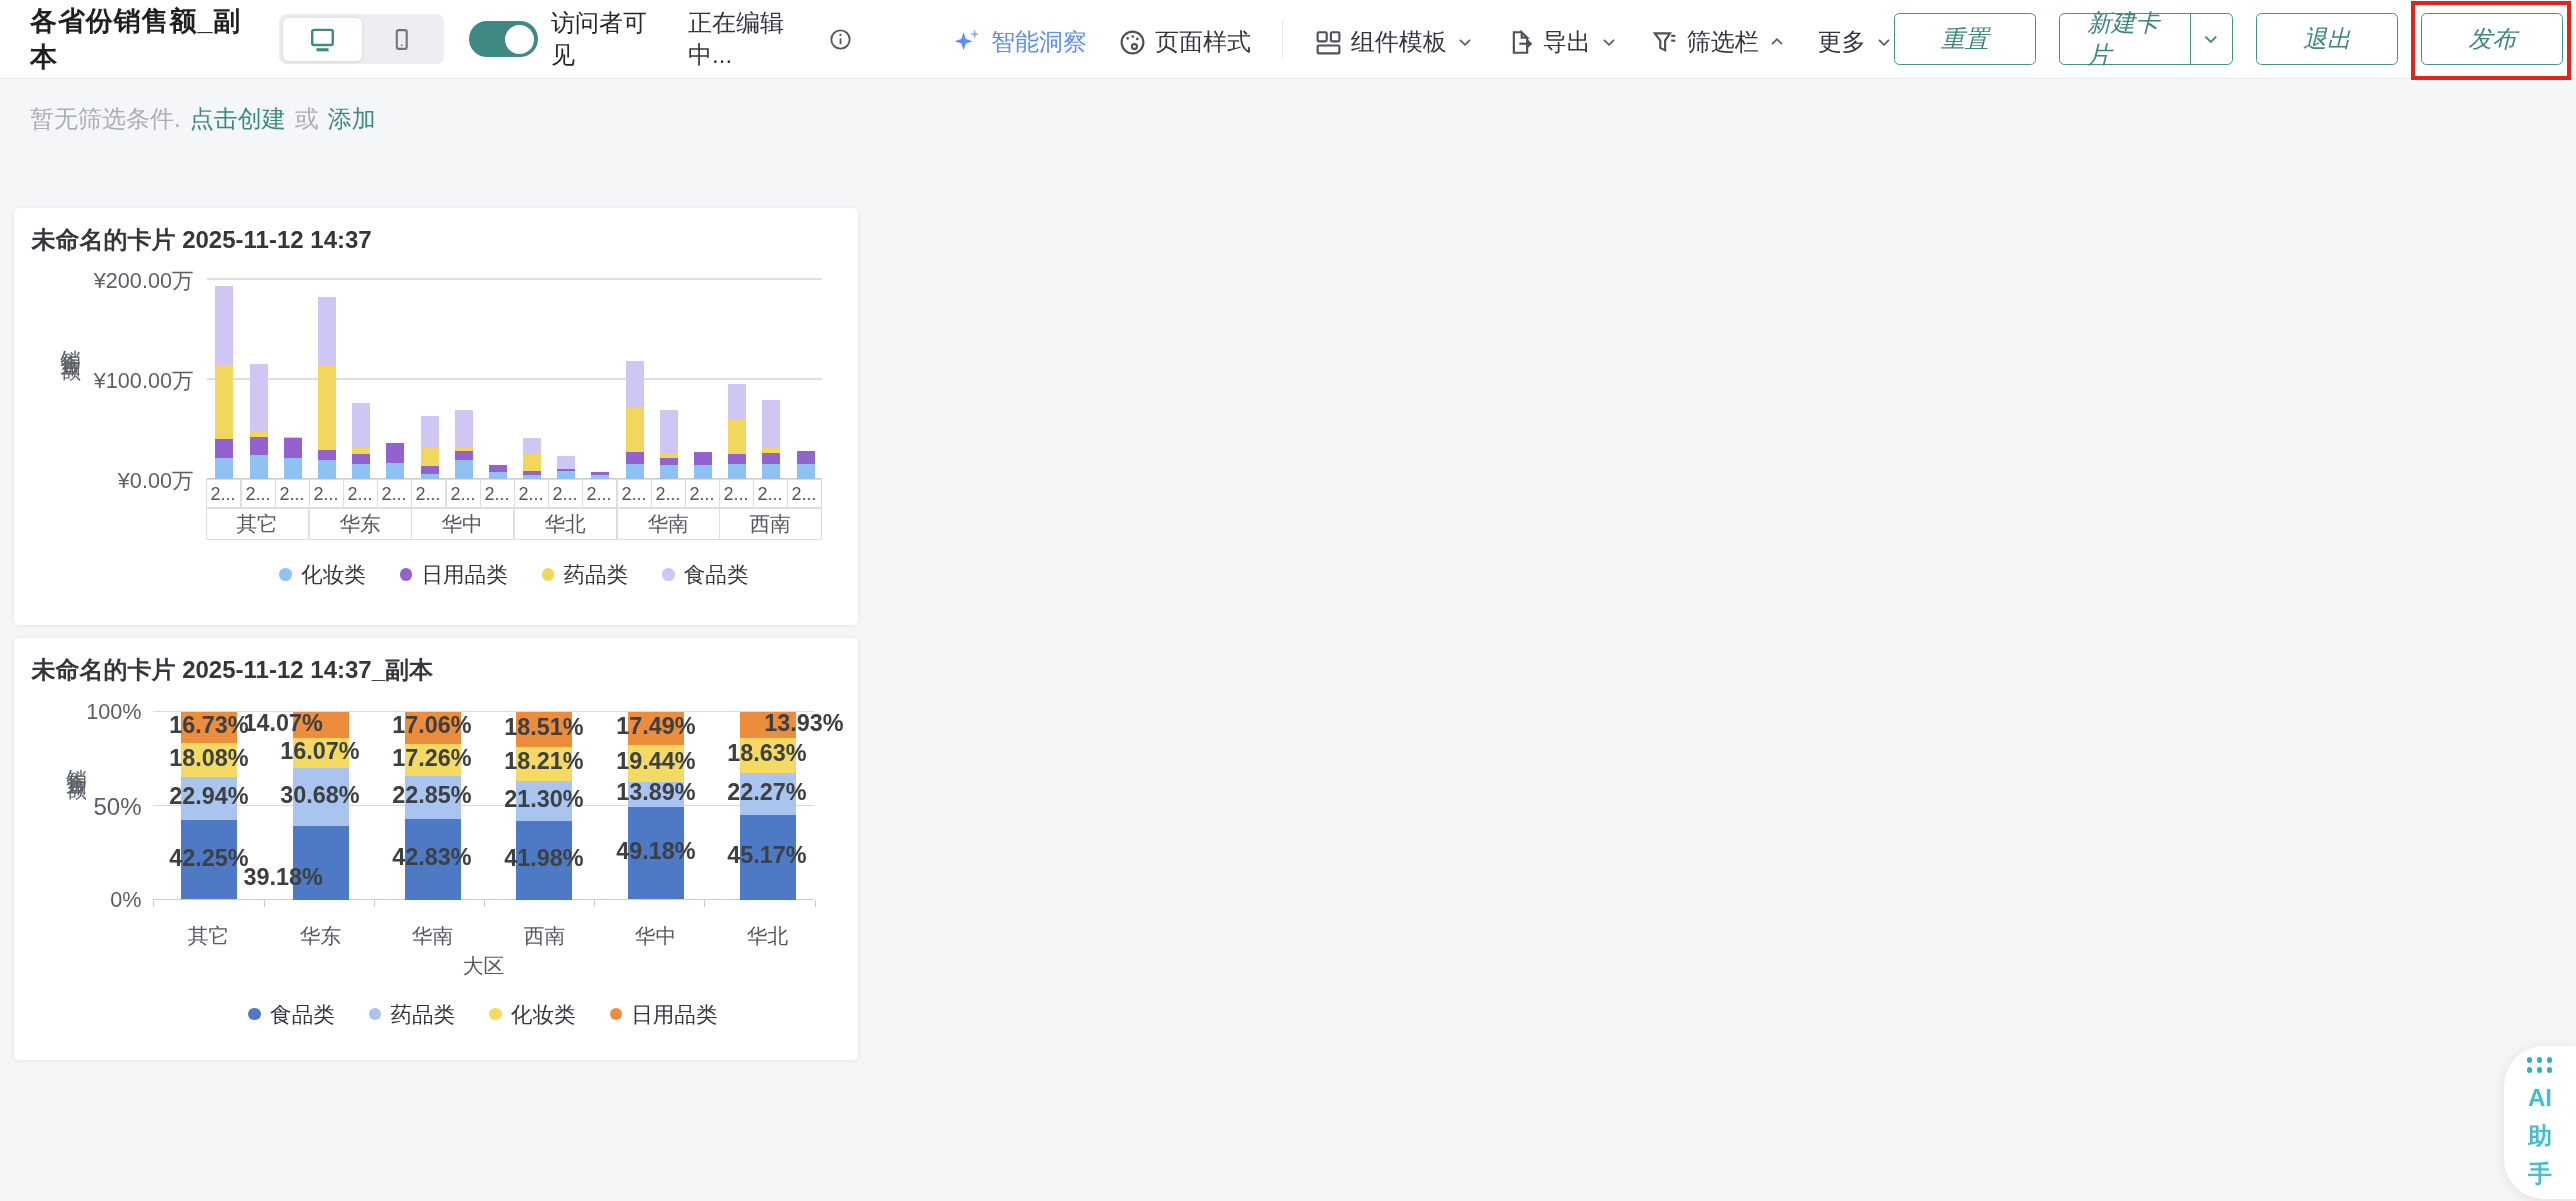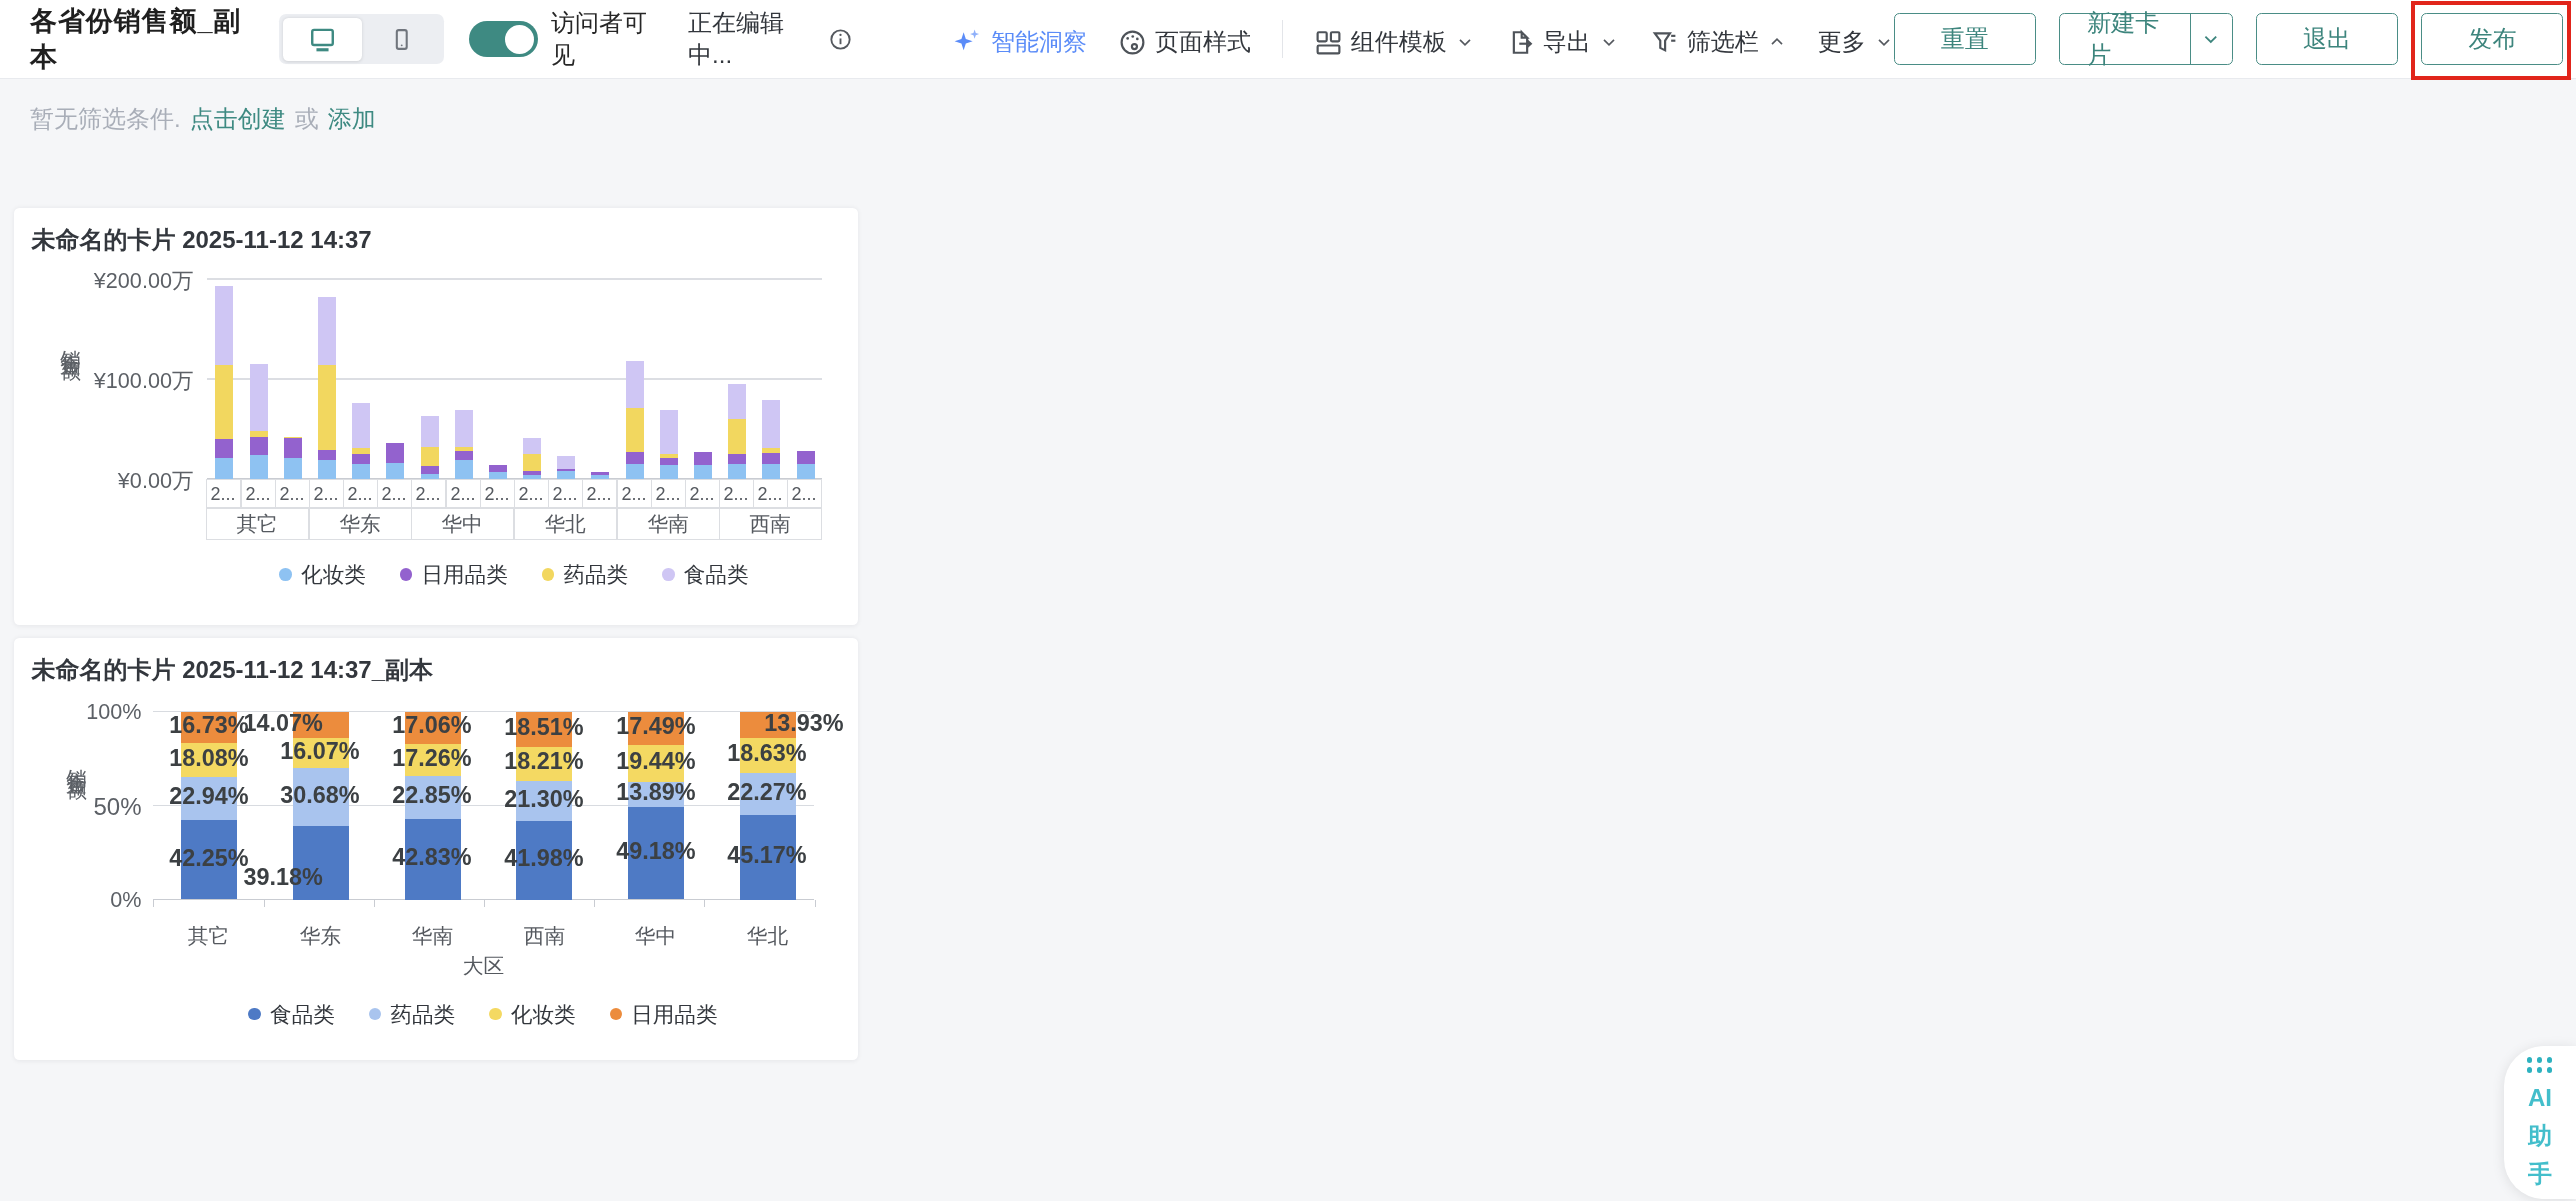--- a/index.html
+++ b/index.html
@@ -17,21 +17,21 @@
   .toggle-row { display:flex; align-items:center; gap:12.6px; font-size:24px; color:#262626; }
   .toggle { width:74px; height:36px; border-radius:18px; background:#3E8A82; position:relative; cursor:pointer; }
   .toggle .knob { position:absolute; top:3.6px; right:4.5px; width:29px; height:29px; border-radius:50%; background:#fff; }
   .status-row { display:flex; align-items:center; gap:10.8px; font-size:24px; color:#33373D; }
 
   .hdr-center { display:flex; align-items:flex-end; gap:31px; margin-left:99px; font-size:24px; color:#33373D; white-space:nowrap; }
   .tool { display:flex; align-items:center; gap:8px; cursor:pointer; }
   .tool.blue { color:#5B8CF8; }
   .vdiv { width:0.9px; height:38px; background:#E3E5E9; }
 
-  .hdr-right { margin-left:auto; display:flex; align-items:flex-end; gap:23.4px; }
+  .hdr-right { margin-left:auto; display:flex; align-items:flex-end; gap:23.4px;font-style:italic; }
   .btn { height:52px; min-width:142px; padding:0 36px; display:flex; align-items:center; justify-content:center;
          background:#fff; border:1.8px solid #4A8D86; border-radius:5.4px; color:#3D857D; font-size:24px; cursor:pointer; }
   .btn-split { display:flex; padding:0; min-width:0; }
   .split-main { padding:0 27px; height:100%; display:flex; align-items:center; border-right:1.8px solid #4A8D86; }
   .split-arrow { width:52px; height:100%; display:flex; align-items:center; justify-content:center; }
   .publish-wrap { position:relative; }
   .red-annotation { position:absolute; left:-10.8px; right:-8px; top:-11.7px; bottom:-15.3px;
                     border:4.5px solid #E1251B; pointer-events:none; }
 
   

